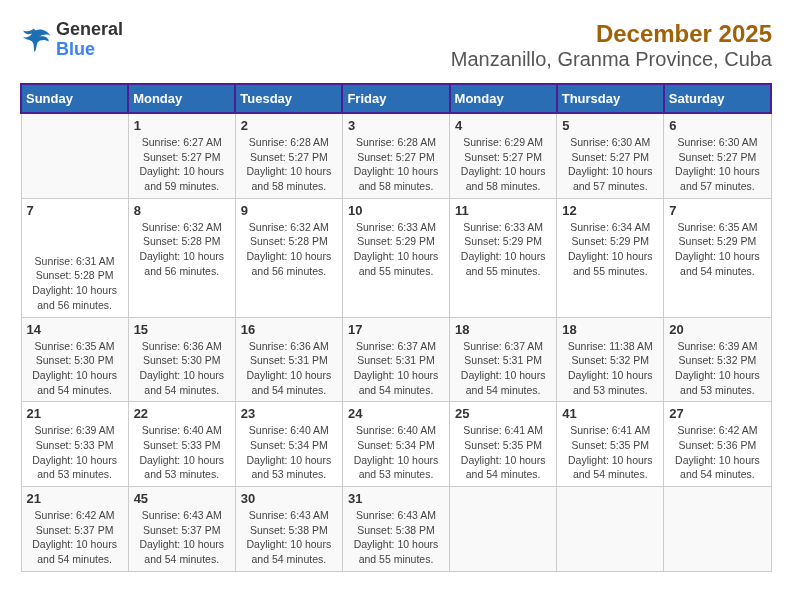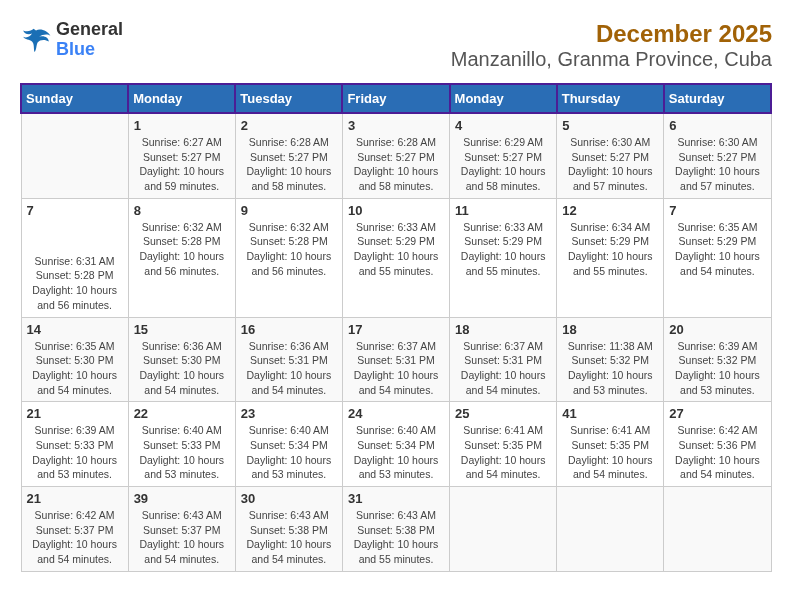--- a/index.html
+++ b/index.html
@@ -319,21 +319,21 @@
         </tr>
         <tr>
           <td>
             <span class="day-number">21</span>
             <div class="day-info" style="white-space: pre-line;">Sunrise: 6:42 AM
 Sunset: 5:37 PM
 Daylight: 10 hours
 and 54 minutes.</div>
           </td>
           <td>
-            <span class="day-number">39</span>
+            <span class="day-number">45</span>
             <div class="day-info" style="white-space: pre-line;">Sunrise: 6:43 AM
 Sunset: 5:37 PM
 Daylight: 10 hours
 and 54 minutes.</div>
           </td>
           <td>
             <span class="day-number">30</span>
             <div class="day-info" style="white-space: pre-line;">Sunrise: 6:43 AM
 Sunset: 5:38 PM
 Daylight: 10 hours

